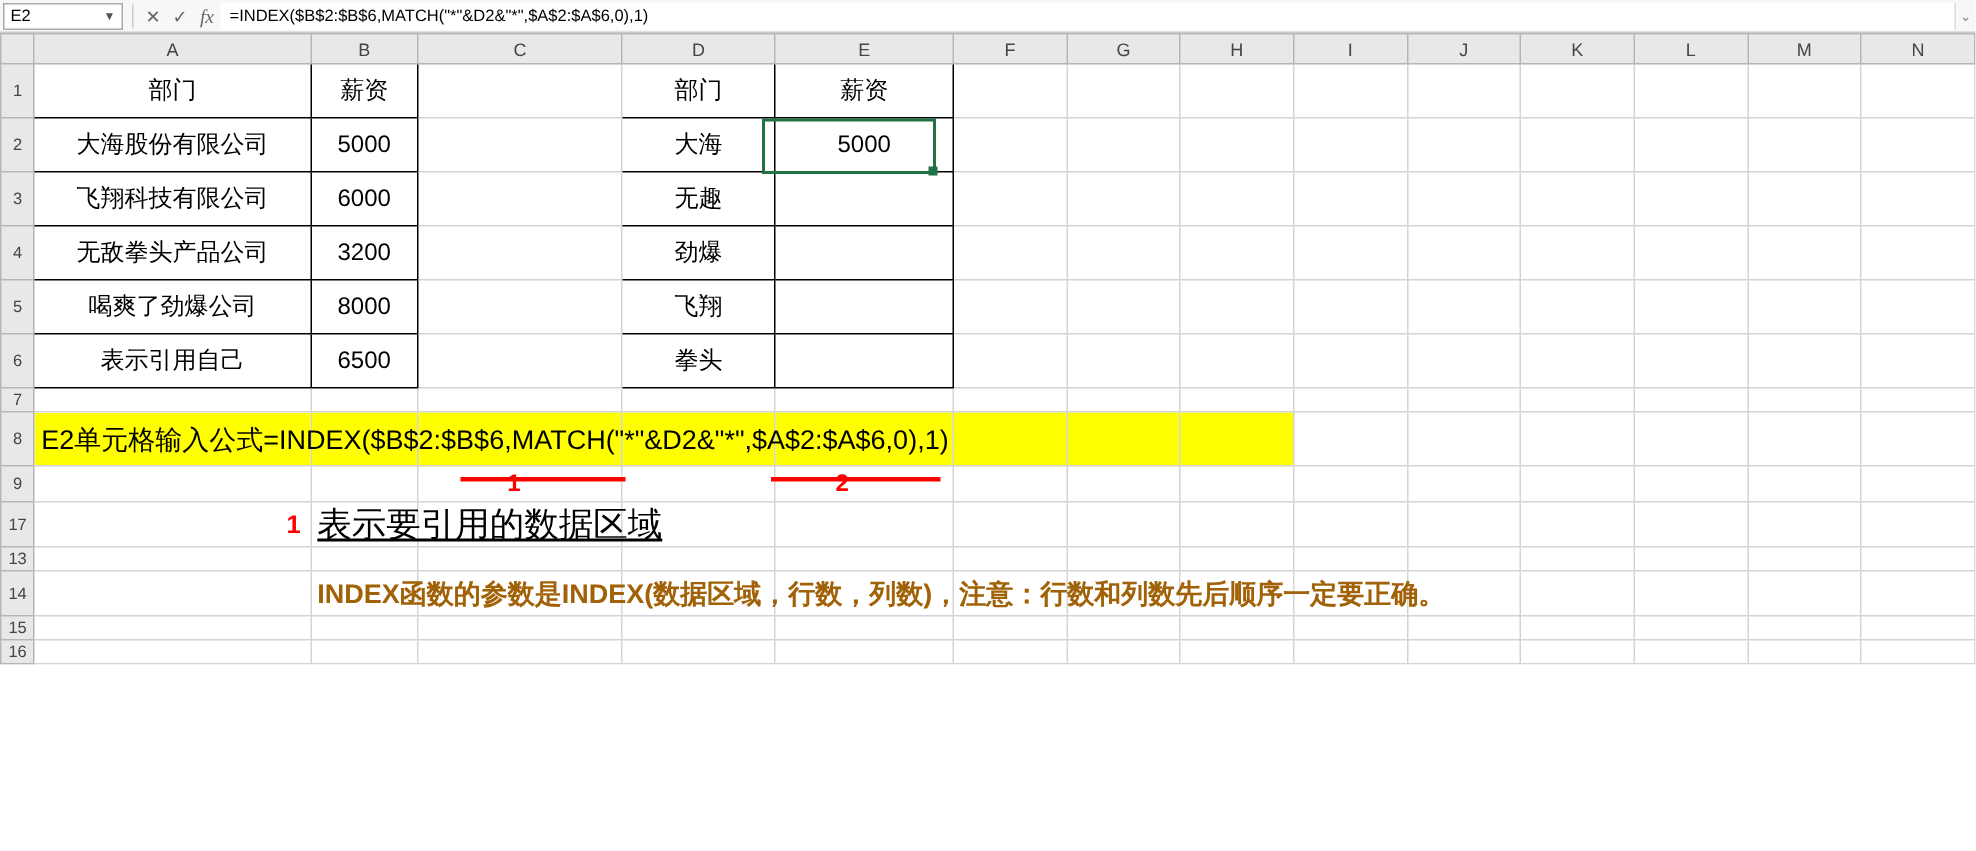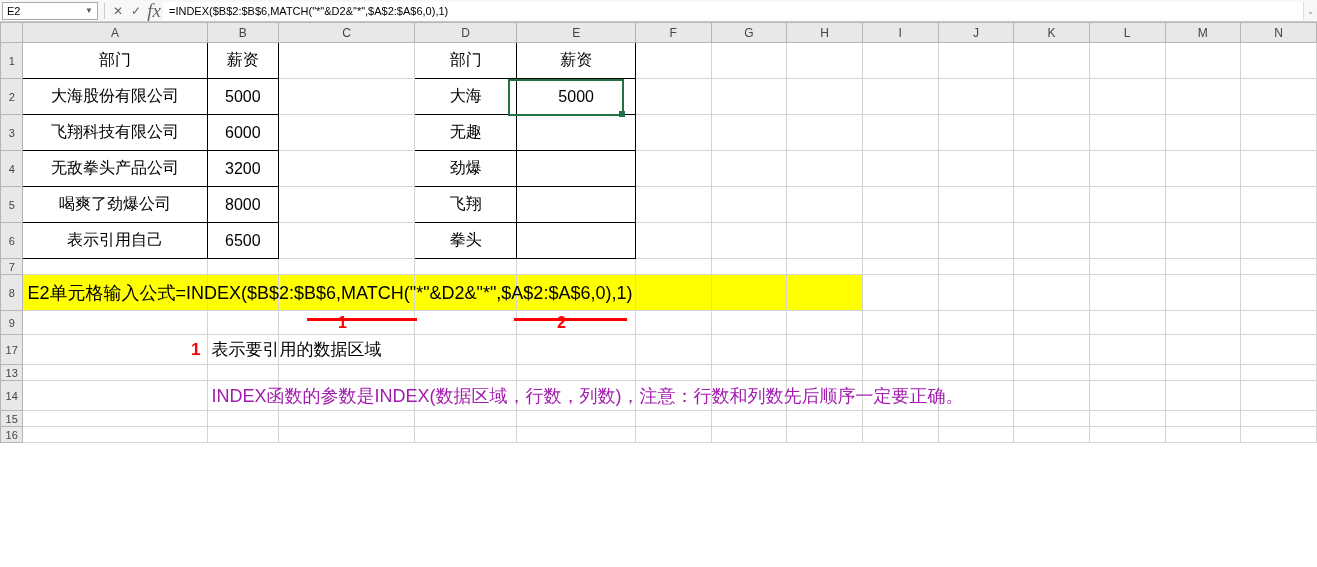--- a/index.html
+++ b/index.html
@@ -1,24 +1,24 @@
 <!DOCTYPE html>
 <html><head>
 <meta charset="utf-8">
 <style>
   * { box-sizing: border-box; margin: 0; padding: 0; }
   body { font-family: Arial, "Microsoft YaHei", sans-serif; font-size: 12px; background: #fff; width: 1317px; overflow: hidden; }
 
   
   .formula-bar { display: flex; align-items: center; height: 22px; border-bottom: 1px solid #ccc; background: #f7f7f7; }
-  .name-box { width: 96px; height: 18px; border: 1px solid #aaa; background: #fff; font-size: 11px; padding: 1px 4px; margin: 0 2px; display: flex; align-items: center; justify-content: space-between; }
+  .name-box { width: 80px; height: 18px; border: 1px solid #aaa; background: #fff; font-size: 11px; padding: 1px 4px; margin: 0 2px; display: flex; align-items: center; justify-content: space-between; }
   .nb-arrow { font-size: 8px; color: #555; }
   .fb-sep { width: 1px; height: 16px; background: #ccc; margin: 0 4px; }
   .fb-btn { width: 18px; height: 18px; display: flex; align-items: center; justify-content: center; color: #666; font-size: 12px; }
-  .fb-fx { font-style: italic; font-family: "Times New Roman", serif; font-size: 19px; }
+  .fb-fx { font-style: italic; font-family: "Times New Roman", serif; font-size: 13px; }
   .formula-input { flex: 1; height: 18px; padding: 1px 6px; font-size: 11px; font-family: Arial, sans-serif; background: #fff; border: none; display: flex; align-items: center; }
   .fb-end { width: 14px; text-align: center; color: #888; font-size: 9px; border-left: 1px solid #ddd; height: 18px; display:flex; align-items:center; justify-content:center;}
 
   
   .grid-wrap { position: relative; }
   .grid { border-collapse: collapse; table-layout: fixed; width: 1317px; }
   .grid th, .grid td { border: 1px solid #d4d4d4; padding: 0; vertical-align: middle; background: #fff; font-weight: normal; }
   .grid thead th { background: #e8e8e8; height: 20px; font-size: 12px; color: #444; text-align: center; border: 1px solid #b5b5b5; }
   .grid thead th.corner { width: 22px; background: #e8e8e8; }
   .grid tbody th { background: #e8e8e8; width: 22px; font-size: 11px; color: #444; text-align: center; border: 1px solid #b5b5b5; }
@@ -49,22 +49,22 @@
 
   
   .hl { background: #ffff00 !important; }
   .hl .cell { font-size: 18px; white-space: nowrap; }
 
   
   .underlines { position: absolute; pointer-events: none; }
   .ul1 { position: absolute; height: 3px; background: #ff0000; }
 
   .red-num { color: #ff0000; font-weight: bold; font-size: 17px; text-align: right; padding-right: 6px; }
-  .note-text { font-size: 17px; white-space: nowrap; }
-  .final-note { color: #a21caf; font-weight: normal; font-size: 18px; white-space: nowrap; }
+  .note-text { font-size: 23px; white-space: nowrap; text-decoration: underline; }
+  .final-note { color: #a16207; font-weight: bold; font-size: 18px; white-space: nowrap; }
 
   
   .overflow-cell { position: relative; overflow: visible !important; }
   .overflow-cell .cell { position: absolute; left: 0; top: 0; width: 1100px; overflow: visible; }
 
   
   .sel { position: absolute; border: 2px solid #217346; pointer-events: none; z-index: 5; }
   .sel::after { content: ""; position: absolute; right: -3px; bottom: -3px; width: 6px; height: 6px; background: #217346; }
 </style>
 </head>

